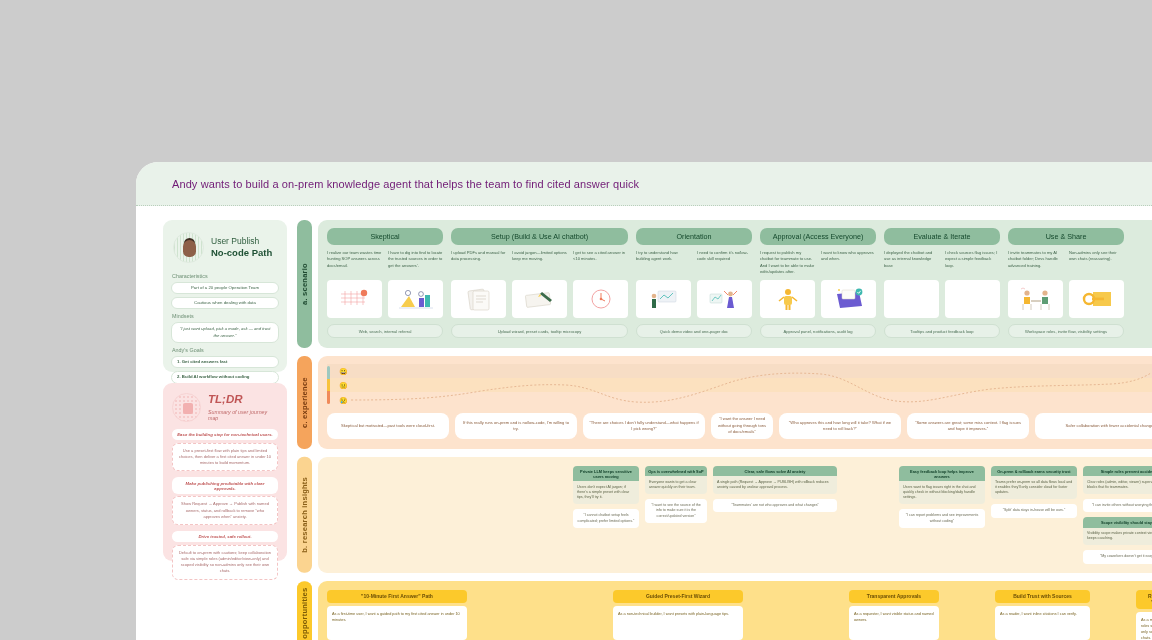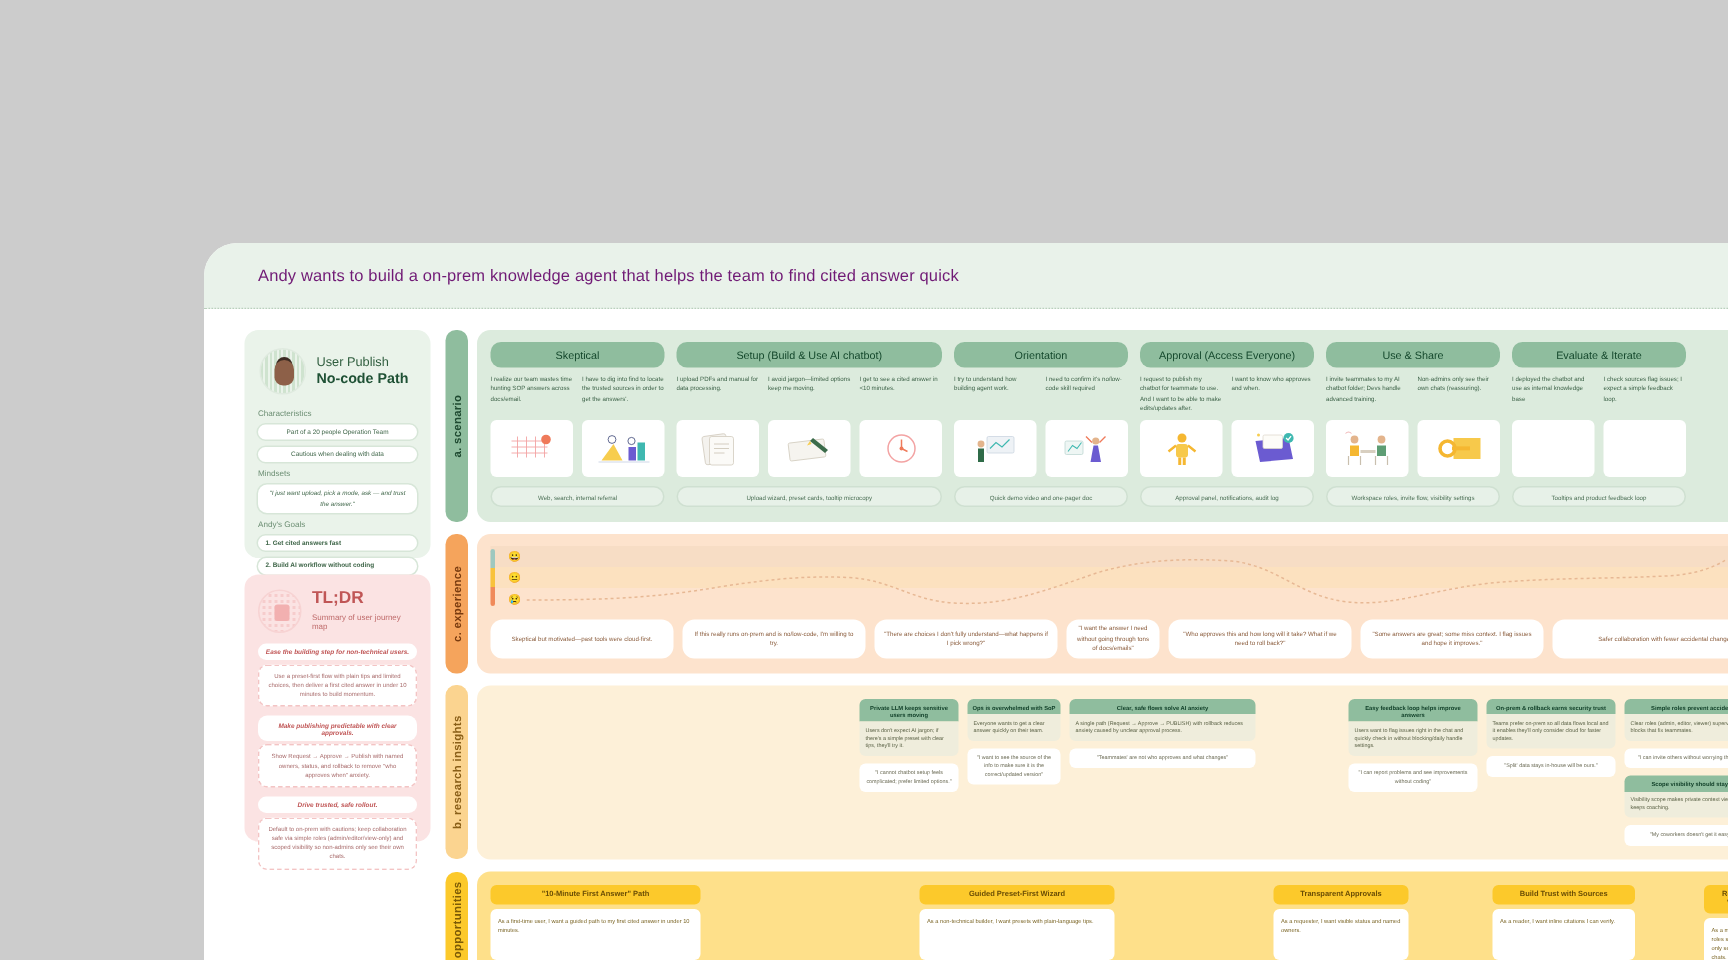--- a/index.html
+++ b/index.html
@@ -77,21 +77,21 @@
   .quote-box{
     background:#fff; border:1px solid #d7e6d8; border-radius:7px;
     font-size:4.2px; color:#40674a; text-align:center;
     padding:3.5px 5px; line-height:1.5; font-style:italic;
   }
 
   .tldr-card{
     background:#fbe3e3; margin-top:11px; height:178px;
     border-radius:9px; padding:10px 9px;
   }
-  .tldr-top{ display:flex; align-items:center; gap:7px; margin-bottom:7px;}
+  .tldr-top{ display:flex; align-items:center; gap:7px; margin-bottom:7px;font-style:italic;}
   .tldr-ic{
     width:29px;height:29px;border-radius:50%;flex:0 0 29px;
     background:
       radial-gradient(circle at 3px 3px,#f6cccc 1px,transparent 1.2px) 0 0/4px 4px,
       #fbe3e3;
     position:relative; border:1px solid #f7d3d3;
   }
   .tldr-ic::after{
     content:""; position:absolute; left:10px; top:9px; width:10px;height:11px;
     border-radius:2px; background:#f2b0b0;
@@ -400,20 +400,35 @@
                       <path d="M28.4 6 L29.7 7.3 L31.7 4.8" stroke="#fff" stroke-width=".9" fill="none"></path>
                       <circle cx="10" cy="4" r="1" fill="#f7cd4e"></circle>
                     </svg>
                   </div>
                 </div>
               </div>
               <div class="stage-ft">Approval panel, notifications, audit log</div>
             </div>
 
             <div class="stage">
+              <div class="stage-hd">Evaluate &amp; Iterate</div>
+              <div class="cells">
+                <div class="cell">
+                  <div class="cell-txt">I deployed the chatbot and use as internal knowledge base</div>
+                  <div class="cell-img"></div>
+                </div>
+                <div class="cell">
+                  <div class="cell-txt">I check sources flag issues; I expect a simple feedback loop.</div>
+                  <div class="cell-img"></div>
+                </div>
+              </div>
+              <div class="stage-ft">Tooltips and product feedback loop</div>
+            </div>
+
+            <div class="stage">
               <div class="stage-hd">Use &amp; Share</div>
               <div class="cells">
                 <div class="cell">
                   <div class="cell-txt">I invite teammates to my AI chatbot folder; Devs handle advanced training.</div>
                   <div class="cell-img">
                     <svg width="44" height="26" viewBox="0 0 44 26">
                       <circle cx="13" cy="7" r="2.6" fill="#e3b48c"></circle>
                       <path d="M10 11 h6 v7 h-6 z" fill="#f5b731"></path>
                       <circle cx="31" cy="7" r="2.6" fill="#e3b48c"></circle>
                       <path d="M28 11 h6 v7 h-6 z" fill="#5e9d74"></path>
@@ -428,35 +443,20 @@
                   <div class="cell-img">
                     <svg width="40" height="26" viewBox="0 0 40 26">
                       <path d="M16 6 L34 6 L34 20 L16 20 Z" fill="#f7c94b"></path>
                       <circle cx="12" cy="13" r="5" fill="none" stroke="#f5b731" stroke-width="2.4"></circle>
                       <rect x="15" y="11.6" width="12" height="2.6" fill="#f5b731"></rect>
                     </svg>
                   </div>
                 </div>
               </div>
               <div class="stage-ft">Workspace roles, invite flow, visibility settings</div>
-            </div>
-
-            <div class="stage">
-              <div class="stage-hd">Evaluate &amp; Iterate</div>
-              <div class="cells">
-                <div class="cell">
-                  <div class="cell-txt">I deployed the chatbot and use as internal knowledge base</div>
-                  <div class="cell-img"></div>
-                </div>
-                <div class="cell">
-                  <div class="cell-txt">I check sources flag issues; I expect a simple feedback loop.</div>
-                  <div class="cell-img"></div>
-                </div>
-              </div>
-              <div class="stage-ft">Tooltips and product feedback loop</div>
             </div>
 
           </div>
         </div>
       </div>
 
       <div class="row">
         <div class="vlabel vl-experience">c. experience</div>
         <div class="row-body rb-experience">
 

